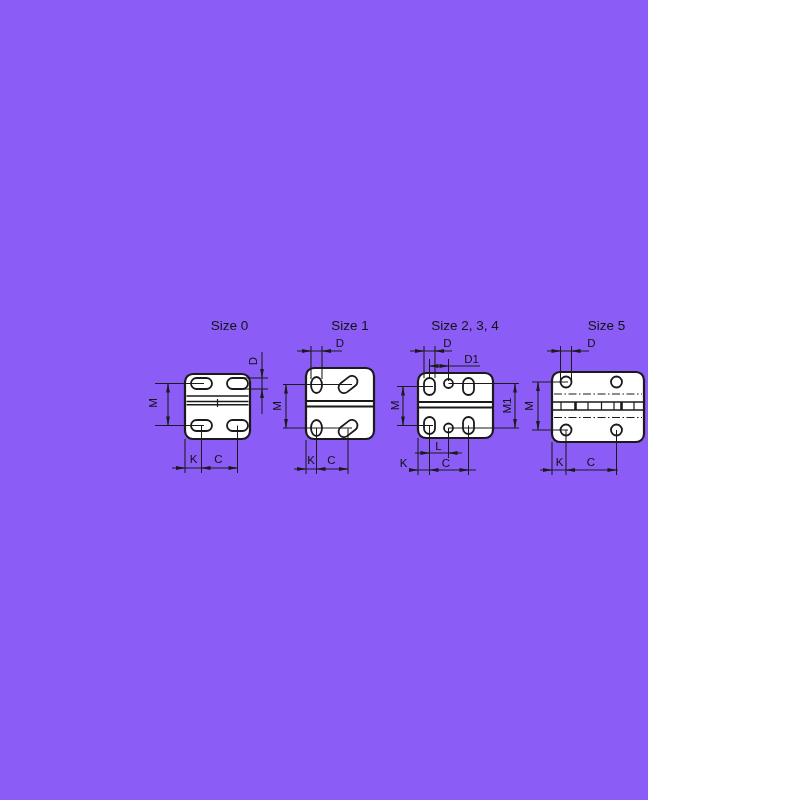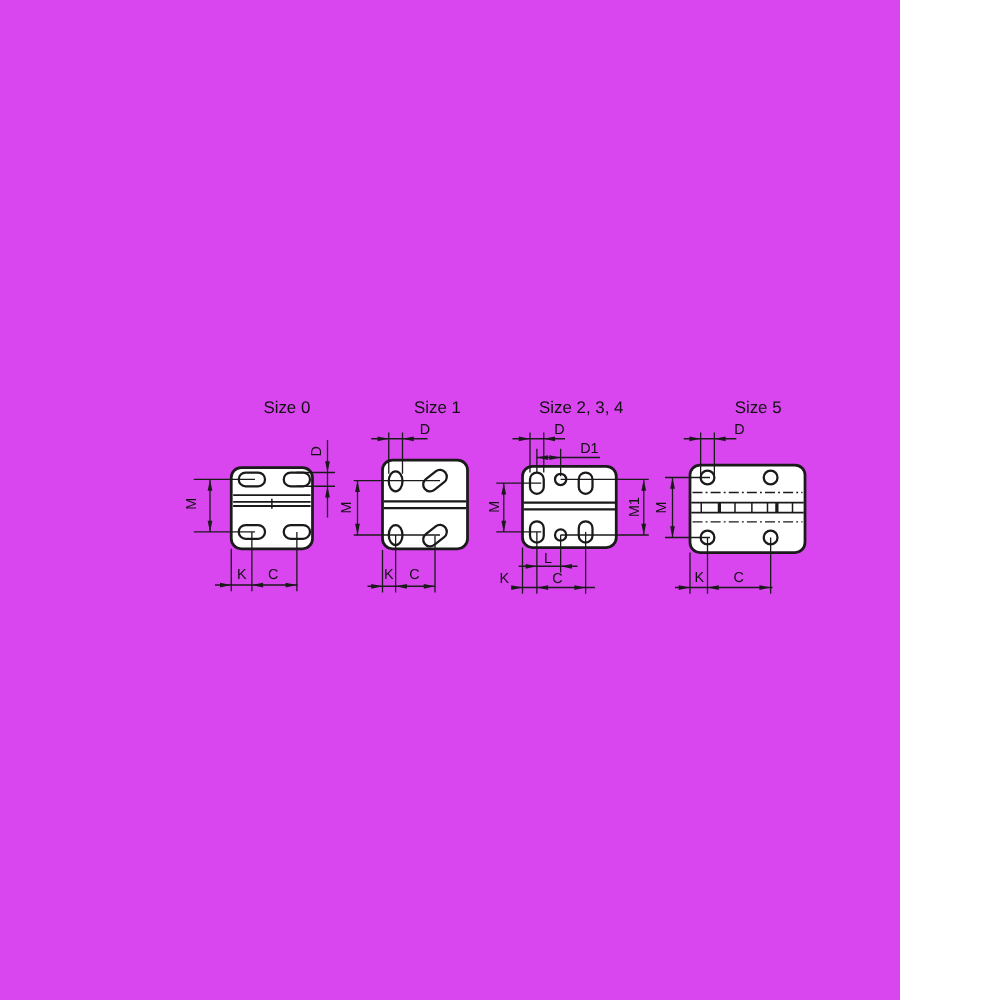--- a/index.html
+++ b/index.html
@@ -1,16 +1,16 @@
 <!DOCTYPE html>
 <html><head>
 <meta charset="utf-8">
 <style>
   html,body{margin:0;padding:0;background:#fff;}
-  #stage{position:relative;width:720px;height:800px;background:#d946ef;overflow:hidden;}
+  #stage{position:relative;width:648px;height:800px;background:#8b5cf6;overflow:hidden;}
   svg{position:absolute;left:0;top:0;}
   .outline{fill:#ffffff;stroke:#1a1a1a;stroke-width:2.2;stroke-linejoin:round;}
   .hole{fill:#ffffff;stroke:#1a1a1a;stroke-width:1.8;}
   .mid{stroke:#1a1a1a;stroke-width:1.8;fill:none;}
   .midthin{stroke:#1a1a1a;stroke-width:1.4;fill:none;}
   .dim{stroke:#1a1a1a;stroke-width:1.05;fill:none;}
   .cl{stroke:#1a1a1a;stroke-width:1.05;fill:none;stroke-dasharray:8 2.5 1.5 2.5;}
   .tick{stroke:#1a1a1a;stroke-width:1.2;}
   .tickbold{stroke:#1a1a1a;stroke-width:2.6;}
   .arrow{fill:#1a1a1a;stroke:none;}

